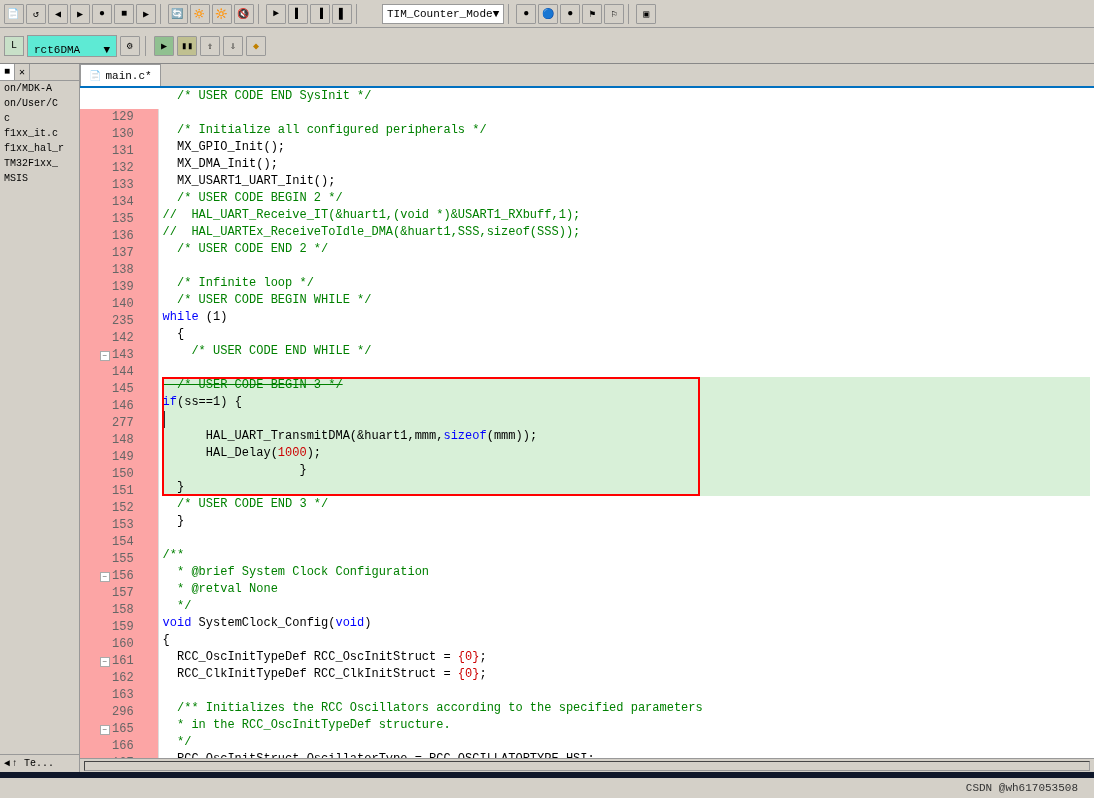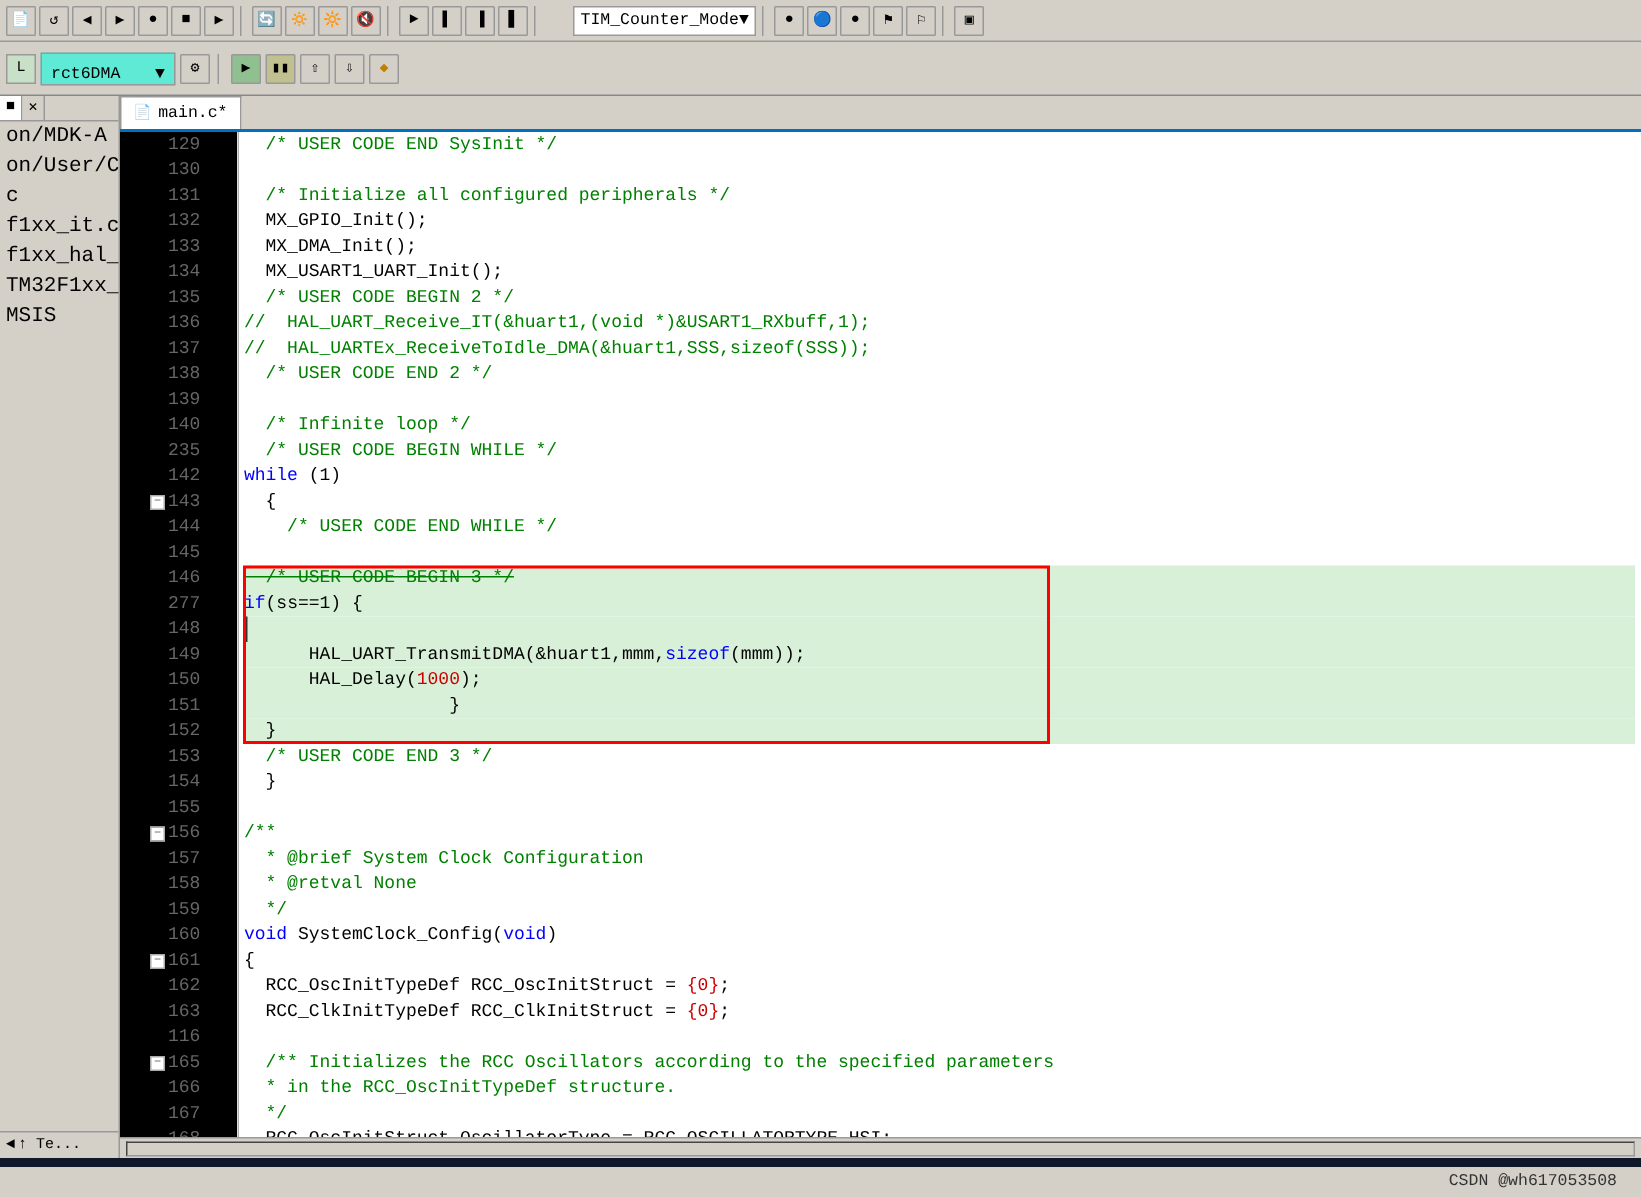--- a/index.html
+++ b/index.html
@@ -77,21 +77,21 @@
       padding: 2px 4px;
       font-size: 10px;
       background: #d4d0c8;
       border-right: 1px solid #999;
       cursor: pointer;
     }
     .sidebar-tab.active {
       background: white;
     }
     .sidebar-item {
-      font-size: 14px;
+      font-size: 10px;
       padding: 2px 4px;
       cursor: pointer;
       white-space: nowrap;
       overflow: hidden;
     }
 
     
     .editor-area {
       flex: 1;
       display: flex;
@@ -125,29 +125,30 @@
       flex: 1;
       background: white;
       overflow-y: auto;
       overflow-x: auto;
       position: relative;
     }
     .code-content {
       display: flex;
     }
     .line-numbers {
-      background: #000000;
+      background: #fca5a5;
       border-right: 1px solid #ddd;
       padding: 0 20px;
       min-width: 44px;
       text-align: right;
       color: #666;
       font-size: 12px;
       line-height: 17px;
       user-select: none;
+      margin-top: 21px;
     }
     .line-number {
       display: flex;
       align-items: center;
       justify-content: flex-end;
       height: 17px;
       gap: 2px;
       padding-right: 4px;
     }
     .fold-btn {
@@ -407,21 +408,21 @@
                 <div class="fold-btn">−</div>
                 <span>161</span>
               </div>
               <div class="line-number">
                 <span>162</span>
               </div>
               <div class="line-number">
                 <span>163</span>
               </div>
               <div class="line-number">
-                <span>116</span>
+                <span>296</span>
               </div>
               <div class="line-number">
                 <div class="fold-btn">−</div>
                 <span>165</span>
               </div>
               <div class="line-number">
                 <span>166</span>
               </div>
               <div class="line-number">
                 <span>167</span>

